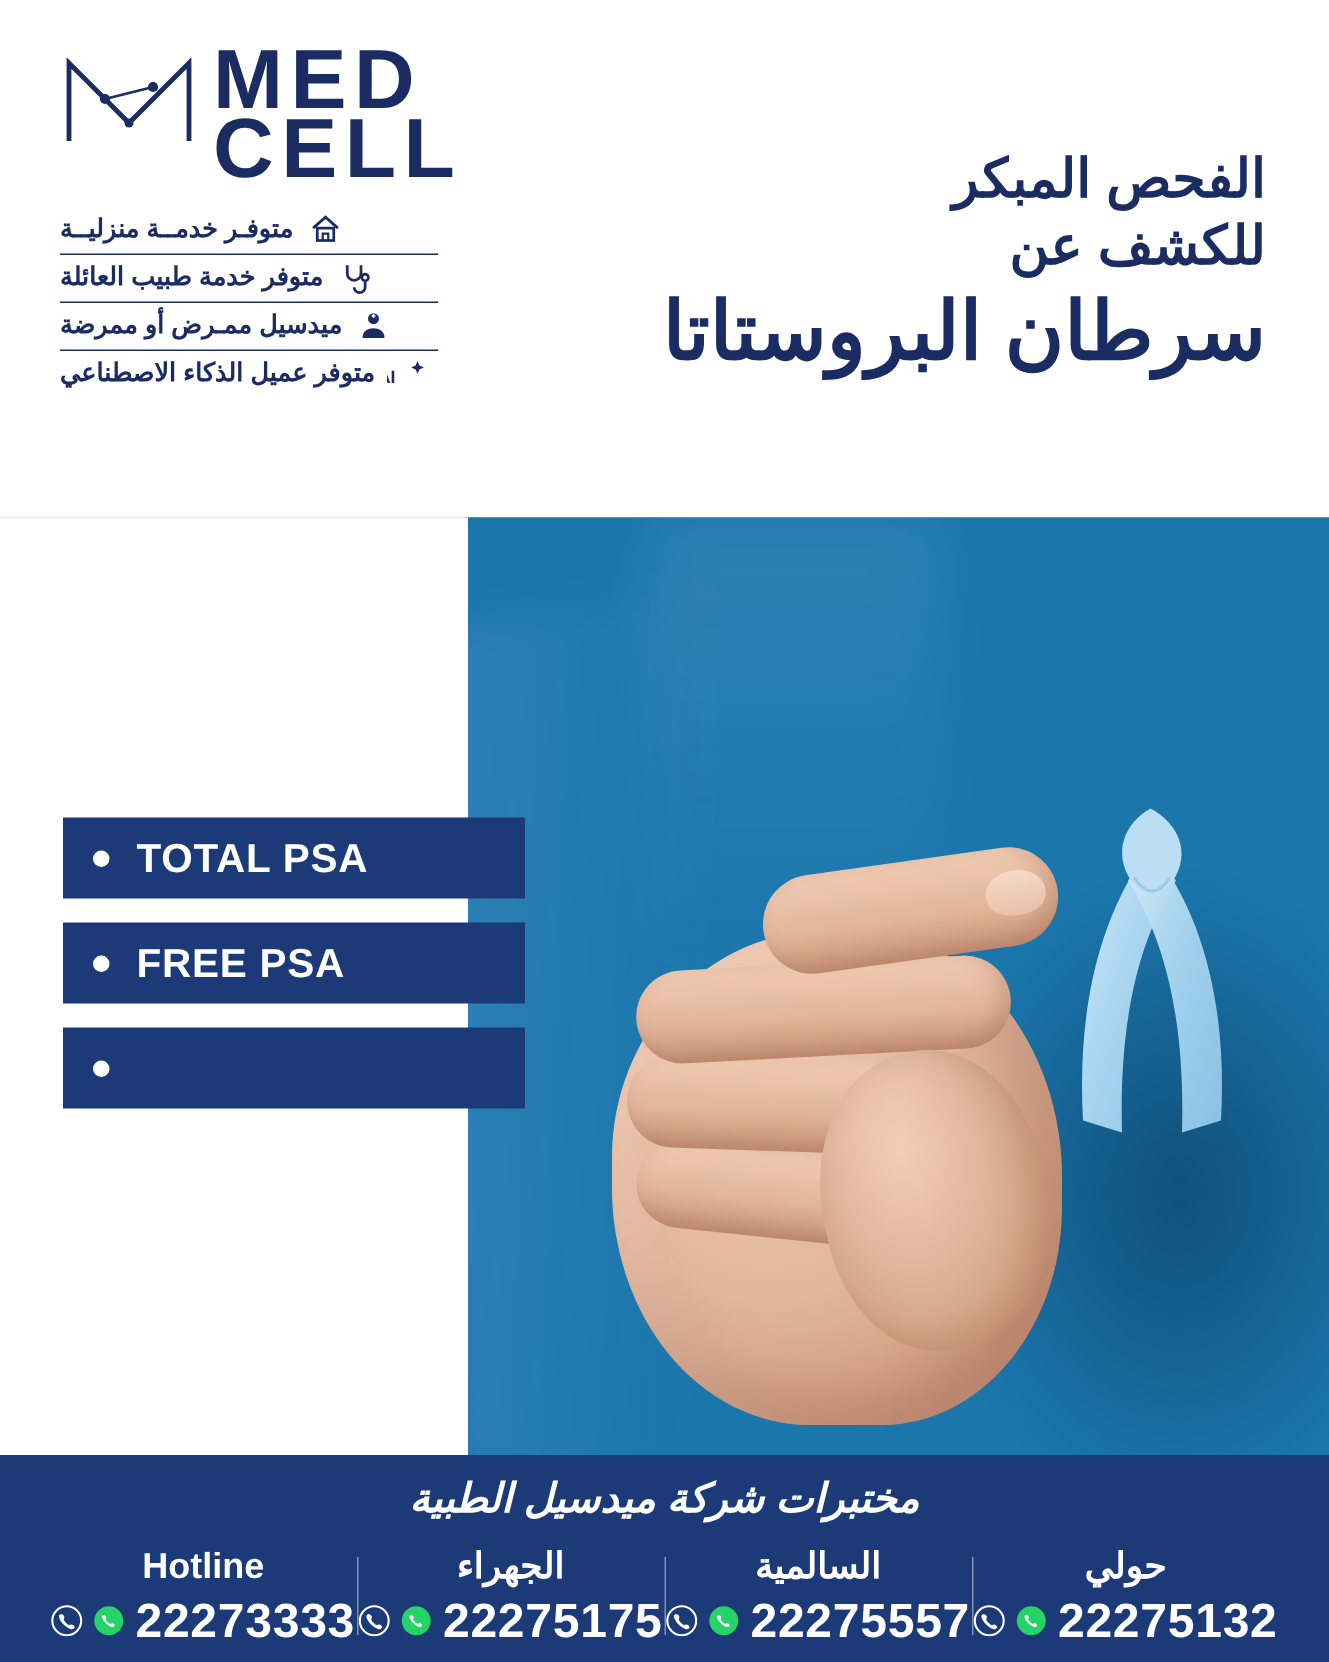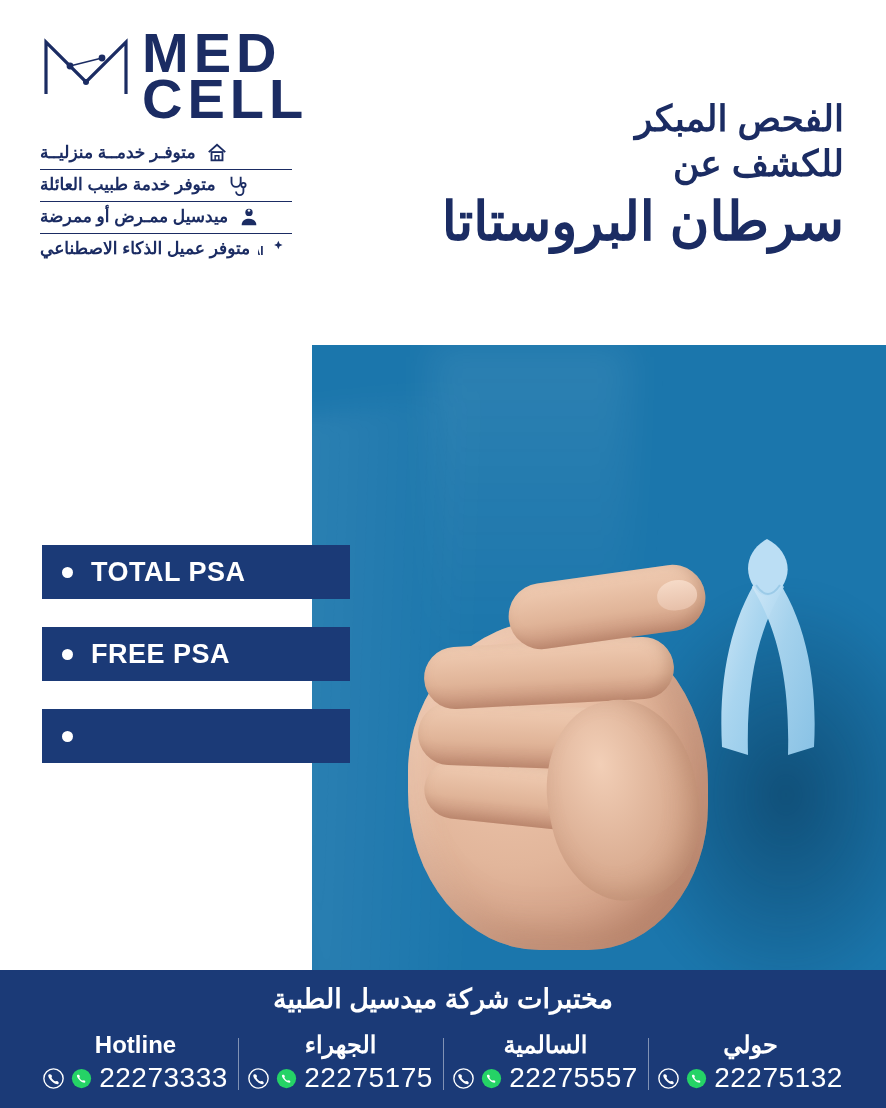--- a/index.html
+++ b/index.html
@@ -263,21 +263,21 @@
     position: absolute;
     left: 42px;
     top: 545px;
     width: 308px;
   }
   .bullet {
     height: 54px;
     background: #1b3a77;
     display: flex;
     align-items: center;
-    margin-bottom: 28px;
+    margin-bottom: 16px;
     padding-left: 20px;
     box-sizing: border-box;
   }
   .bullet .dot {
     width: 11px;
     height: 11px;
     border-radius: 50%;
     background: #ffffff;
     flex: none;
     margin-right: 18px;
@@ -299,20 +299,21 @@
     background: #1b3a77;
     color: #ffffff;
   }
   .footer-title {
     text-align: center;
     direction: rtl;
     font-size: 27px;
     font-weight: 700;
     padding-top: 13px;
     letter-spacing: 0.3px;
+    font-style: italic;
   }
   .contacts {
     position: absolute;
     left: 0;
     top: 62px;
     width: 886px;
     display: flex;
     flex-direction: row-reverse;
     justify-content: center;
     align-items: stretch;
@@ -346,22 +347,22 @@
     justify-content: center;
     gap: 7px;
   }
   .c-phone-ico, .c-wa-ico {
     width: 21px;
     height: 21px;
     flex: none;
     display: inline-block;
   }
   .contact .c-num {
-    font-size: 28px;
-    font-weight: 400;
+    font-size: 32px;
+    font-weight: 700;
     letter-spacing: 0.5px;
   }
 </style>
 </head>
 <body>
 
 <div class="poster">
 
   <div class="top">
 

